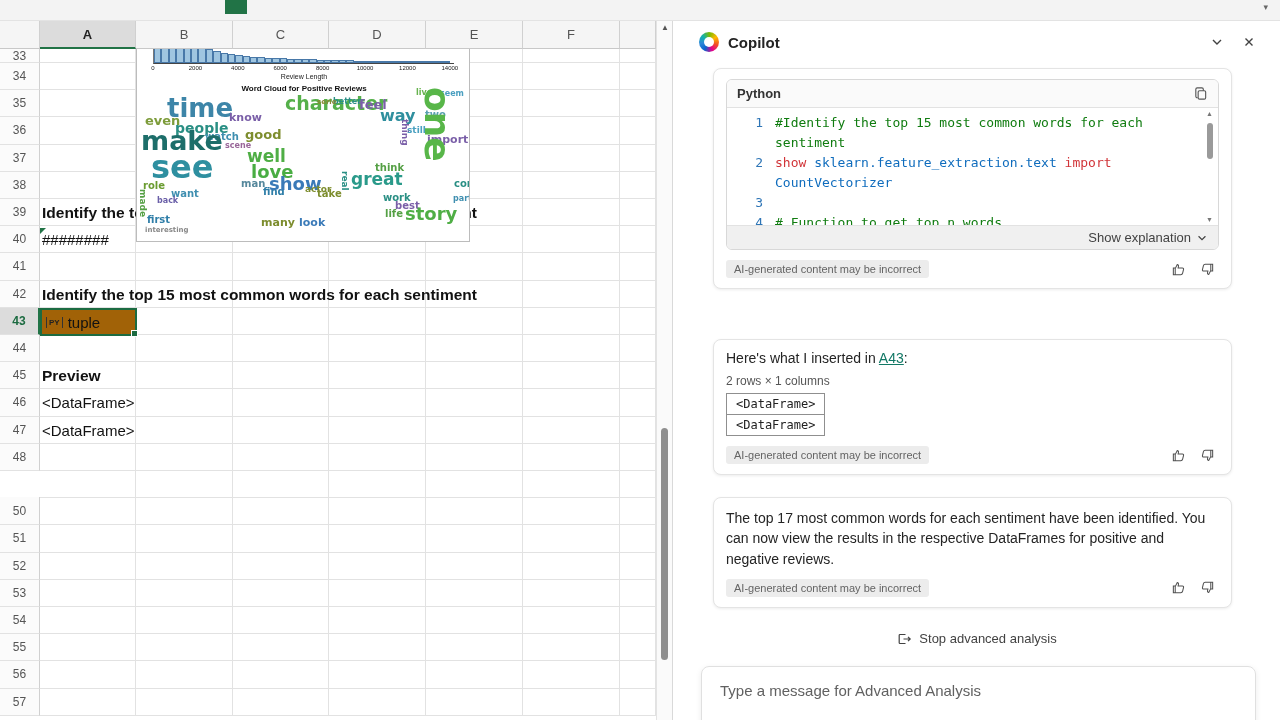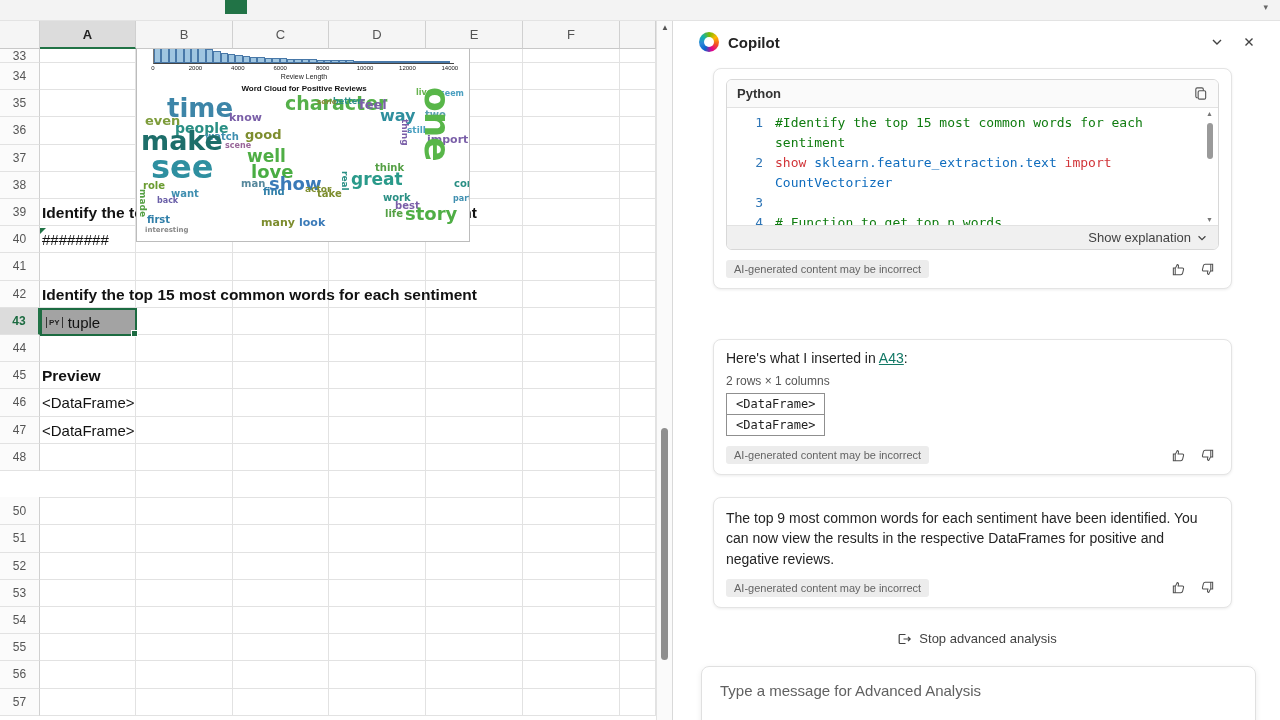--- a/index.html
+++ b/index.html
@@ -14,21 +14,21 @@
   .sheet{position:absolute;left:0;top:20px;width:656px;height:700px;background:#fff;overflow:hidden;}
   #col-headers{position:absolute;left:0;top:0;width:656px;height:29px;z-index:5;background:#f5f5f5;}
   .ch{position:absolute;top:0;height:29px;line-height:29px;text-align:center;font-size:13px;color:#555;background:#f5f5f5;border-right:1px solid #d0d0d0;border-bottom:1px solid #c8c8c8;box-sizing:border-box;}
   .ch-sel{background:#dcdcdc;border-bottom:2px solid #217346;color:#222;font-weight:700;}
   .rn{position:absolute;left:0;width:40px;background:#fbfbfb;border-right:1px solid #d0d0d0;border-bottom:1px solid #e2e2e2;box-sizing:border-box;display:flex;align-items:center;justify-content:center;font-size:12px;color:#555;z-index:3;overflow:hidden;}
   .rn-sel{background:#dcdcdc;border-right:2px solid #217346;color:#1c6b41;font-weight:700;}
   .cell{position:absolute;background:#fff;border-right:1px solid #e2e2e2;border-bottom:1px solid #e2e2e2;box-sizing:border-box;z-index:1;}
   .txt{position:absolute;left:42px;height:27px;line-height:27px;font-size:15px;color:#121212;z-index:2;white-space:nowrap;}
   .bold{font-weight:700;font-size:15.5px;}
   .tri{position:absolute;left:-2px;top:2px;width:0;height:0;border-top:6px solid #217346;border-right:6px solid transparent;}
-  .sel{position:absolute;left:40px;width:97px;height:28px;top:288px;border:2px solid #1c6b41;background:#a3a3a3;z-index:4;display:flex;align-items:center;gap:5px;padding-left:4px;box-sizing:border-box;}
+  .sel{position:absolute;left:40px;width:97px;height:28px;top:288px;border:2px solid #1c6b41;background:#a16207;z-index:4;display:flex;align-items:center;gap:5px;padding-left:4px;box-sizing:border-box;}
   .sel::after{content:"";position:absolute;right:-3px;bottom:-3px;width:5px;height:5px;background:#1c6b41;border:1px solid #fff;}
   .pybadge{font-size:8px;font-weight:700;color:#222;border-left:1.5px solid #333;border-right:1.5px solid #333;padding:0 2px;line-height:11px;}
   .selval{font-size:15px;color:#121212;}
 
   
   .figure{position:absolute;left:136px;top:-16px;width:334px;height:238px;background:#fff;border:1px solid #bcbcbc;box-sizing:border-box;z-index:3;}
   #hist{position:absolute;left:16px;top:0;width:300px;height:58px;display:flex;align-items:flex-end;border-bottom:1px solid #444;border-left:1px solid #777;}
   .bar{flex:none;width:7.4px;background:#9fc5e0;border:0.5px solid #4878a8;box-sizing:border-box;}
   #hist-ticks{position:absolute;left:0;top:60px;width:334px;height:8px;}
   .tick{position:absolute;transform:translateX(-50%);font-size:6px;color:#222;}
@@ -534,21 +534,21 @@
           <span class="flip">
               <svg width="15" height="15" viewBox="0 0 16 16" fill="none" stroke="#505050" stroke-width="1.1">
                 <path d="M2.5 6.5h2v7h-2zM4.5 12.5V7l2.2-4.2c.9 0 1.5.8 1.3 1.7L7.6 6.3h4.6c.8 0 1.4.8 1.2 1.6l-1 4c-.2.9-1 1.6-2 1.6H4.5z"></path>
               </svg>
             </span>
         </span>
       </div>
     </div>
 
     <div class="card">
-      <div class="summary">The top 9 most common words for each sentiment have been identified. You can now view the results in the respective DataFrames for positive and negative reviews.</div>
+      <div class="summary">The top 17 most common words for each sentiment have been identified. You can now view the results in the respective DataFrames for positive and negative reviews.</div>
       <div class="ai-row">
         <span class="ai-badge">AI-generated content may be incorrect</span>
         <span class="thumbs">
           <span>
               <svg width="15" height="15" viewBox="0 0 16 16" fill="none" stroke="#505050" stroke-width="1.1">
                 <path d="M2.5 6.5h2v7h-2zM4.5 12.5V7l2.2-4.2c.9 0 1.5.8 1.3 1.7L7.6 6.3h4.6c.8 0 1.4.8 1.2 1.6l-1 4c-.2.9-1 1.6-2 1.6H4.5z"></path>
               </svg>
             </span>
           <span class="flip">
               <svg width="15" height="15" viewBox="0 0 16 16" fill="none" stroke="#505050" stroke-width="1.1">

